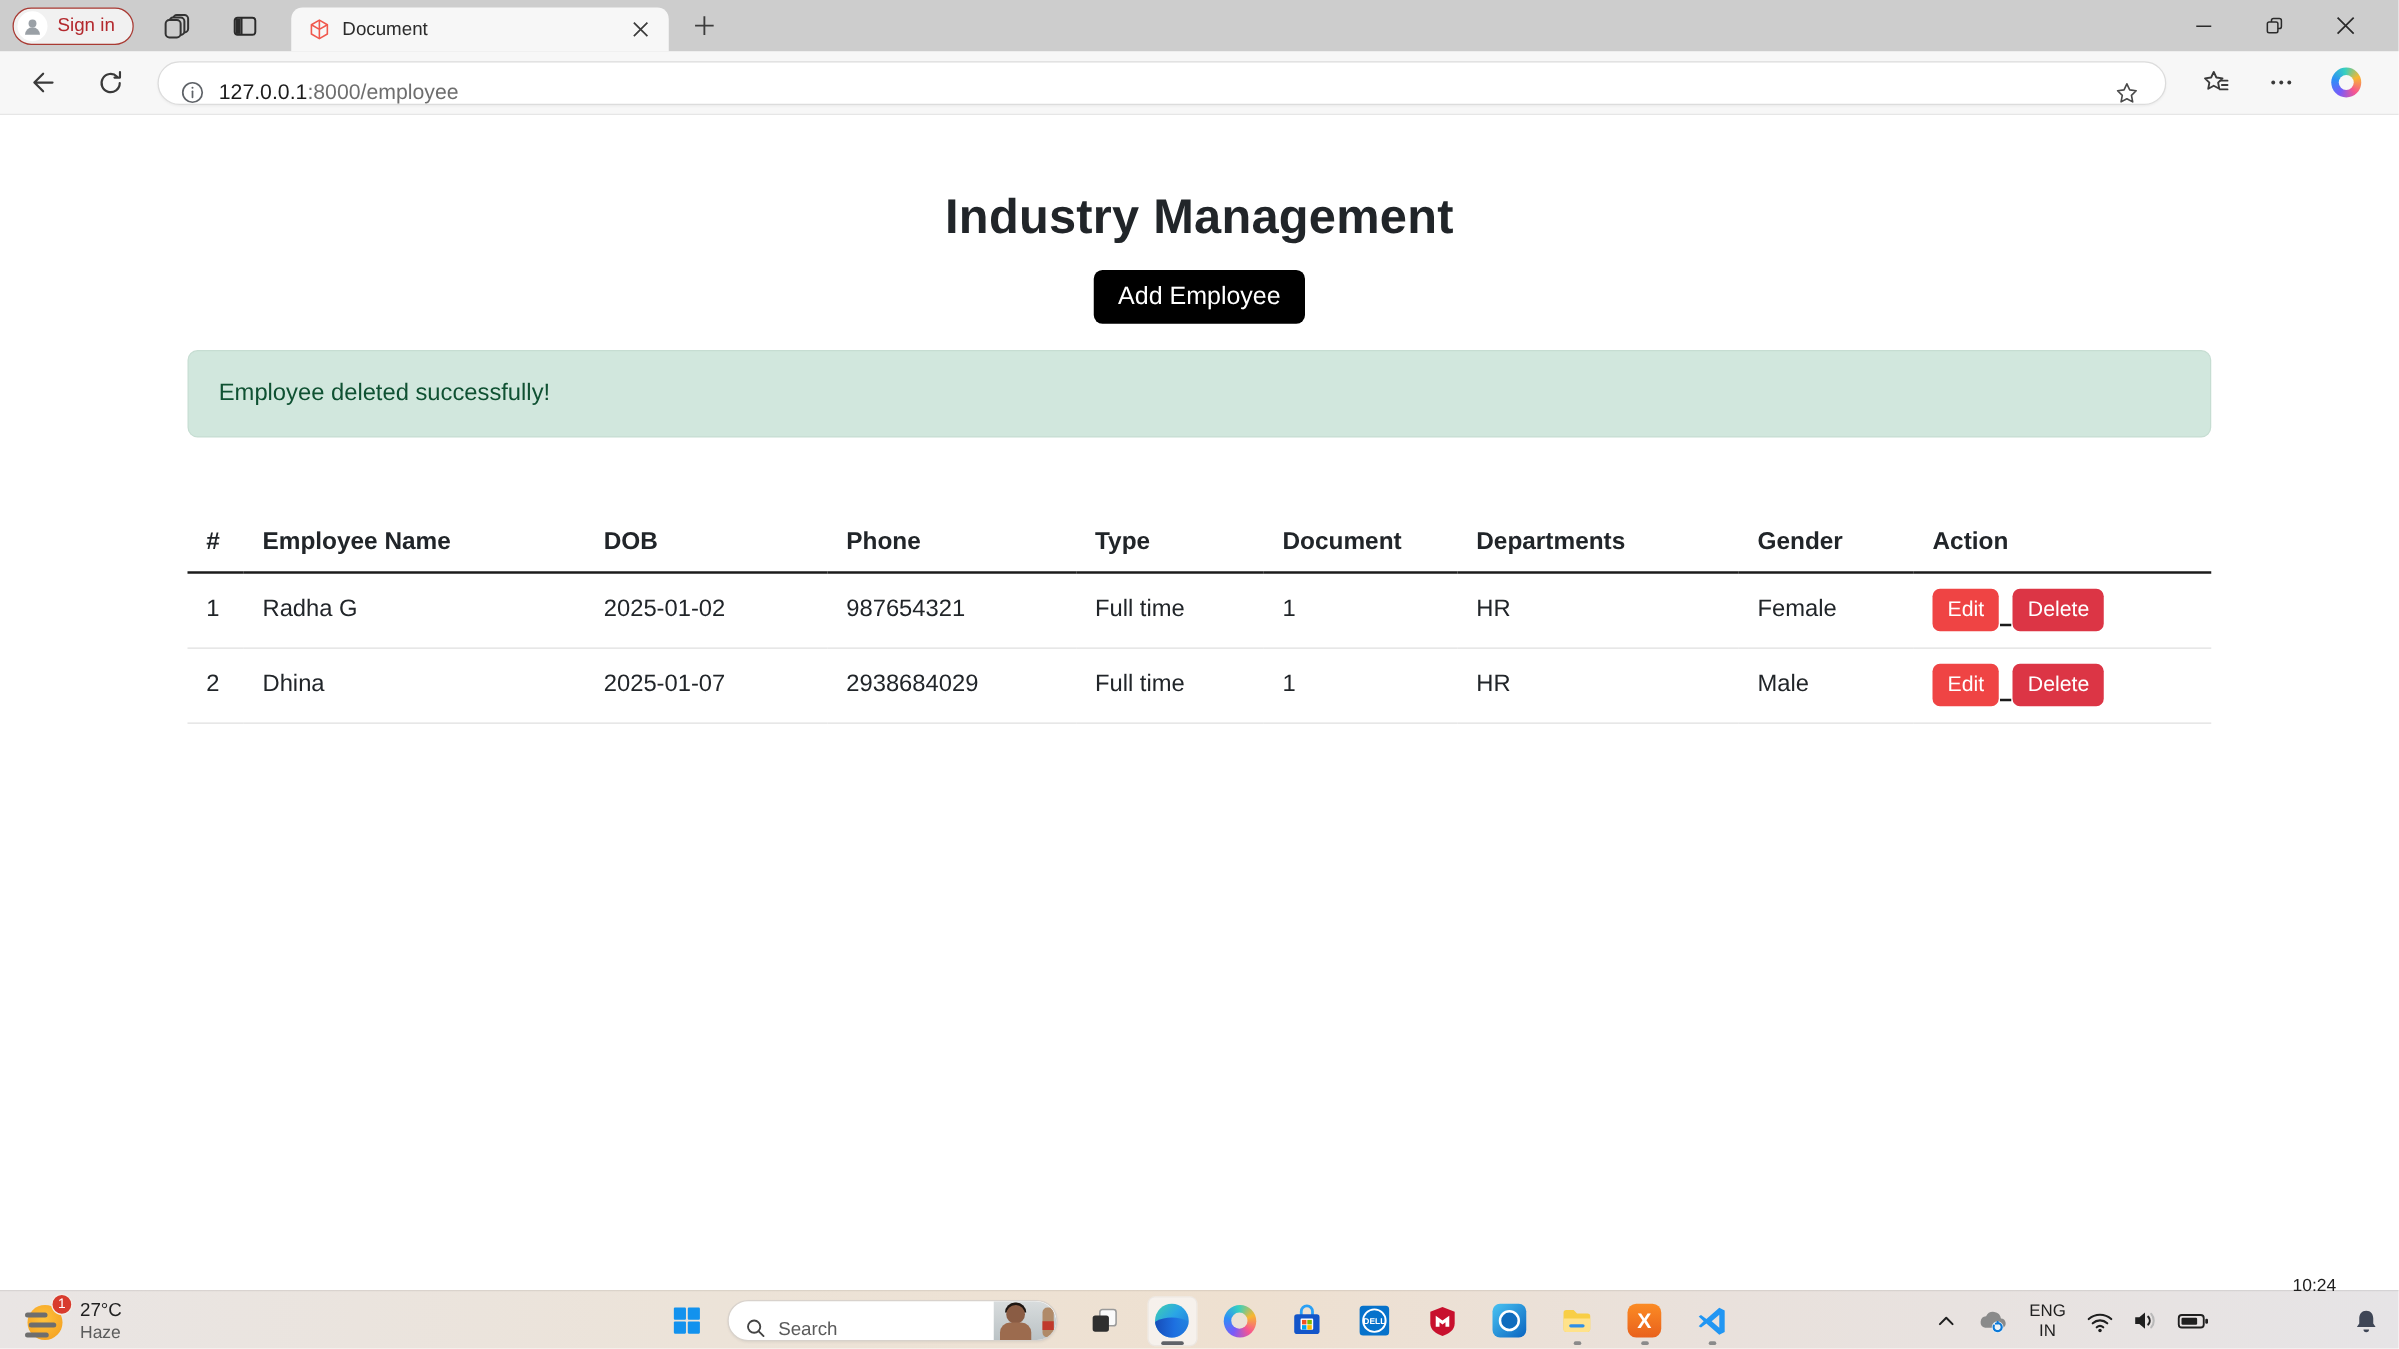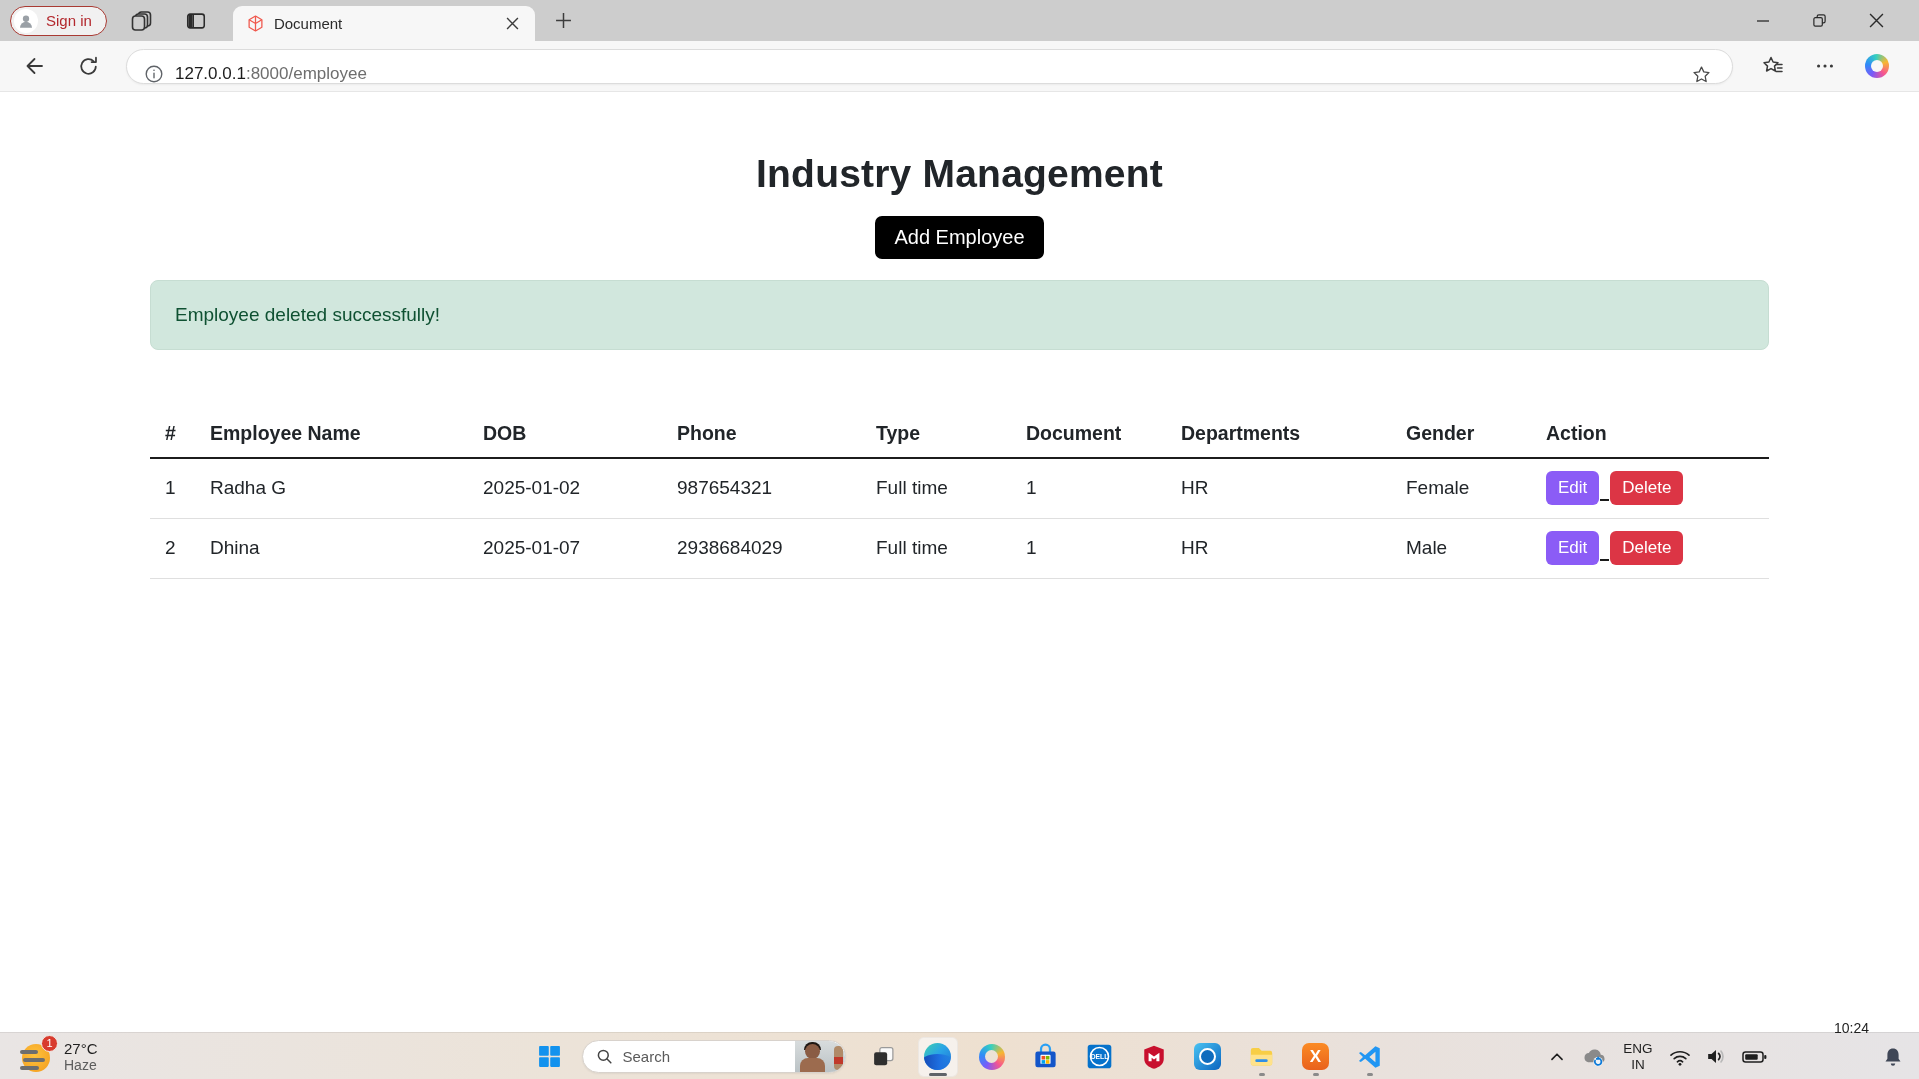--- a/index.html
+++ b/index.html
@@ -48,21 +48,21 @@
   .page { flex:1 1 auto; background:#fff; overflow:hidden; }
   .page h1 { margin-top:60px; text-align:center; font-size:39px; font-weight:700; color:#212529; letter-spacing:0.2px; }
   .btn-row { text-align:center; margin-top:20px; }
   .btn-primary { background:#000000; color:#fff; border:none; border-radius:7px; font-size:20px; padding:10px 19px;
                  font-family:"Liberation Sans",sans-serif; cursor:pointer; }
   .alert { width:1619px; margin:21px auto 0 auto; background:#d1e7dd; border:1px solid #c6ddd2; color:#0f5132;
            border-radius:8px; padding:23px 24px; font-size:19px; }
   .emp-table { width:1619px; margin:62px auto 0 auto; border-collapse:collapse; table-layout:fixed; color:#212529; }
   .emp-table th { text-align:left; font-size:19.5px; font-weight:700; padding:10px 6px 12px 15px; border-bottom:2px solid #1c1c1c; }
   .emp-table td { font-size:19px; padding:0 6px 0 15px; height:60px; vertical-align:middle; border-bottom:1px solid #dfdfdf; }
-  .btn-edit { background:#8b5cf6; color:#fff; border:none; border-radius:6px; font-size:17px; padding:7px 12px; cursor:pointer;
+  .btn-edit { background:#ef4444; color:#fff; border:none; border-radius:6px; font-size:17px; padding:7px 12px; cursor:pointer;
               font-family:"Liberation Sans",sans-serif; }
   .btn-delete { background:#dc3545; color:#fff; border:none; border-radius:6px; font-size:17px; padding:7px 12px; cursor:pointer;
               font-family:"Liberation Sans",sans-serif; }
   .underscore { display:inline-block; width:9px; height:2px; background:#1b1b1b; vertical-align:bottom; margin:0 1px 4px 1px; }
 
   
   .taskbar { height:47px; flex:0 0 auto; position:relative;
      background:linear-gradient(90deg,#e9e5e4 0%, #ece3d8 30%, #eee0d0 52%, #e9e1dc 72%, #e6e4e6 100%);
      border-top:1px solid rgba(0,0,0,0.07); }
   .weather { position:absolute; left:18px; top:0; height:47px; display:flex; align-items:center; gap:8px; cursor:pointer; }
@@ -74,21 +74,21 @@
            font-size:11px; display:flex; align-items:center; justify-content:center; border:1.5px solid #f2ece6; }
   .w-text { display:flex; flex-direction:column; line-height:1.15; }
   .w-temp { font-size:15px; color:#1f1f1f; }
   .w-cond { font-size:14px; color:#5c5c5c; }
 
   .tb-center { position:absolute; left:50%; transform:translateX(-50%); top:0; height:47px; display:flex; align-items:center; }
   .task-icon { width:40px; height:40px; border:none; background:transparent; display:flex; align-items:center; justify-content:center;
                position:relative; cursor:pointer; border-radius:6px; }
   .task-icon + .task-icon { margin-left:14px; }
   .searchbox { margin-left:12px; width:264px; height:33px; background:#fff; border:1px solid #d8d2cc; border-radius:17px;
-               display:flex; align-items:center; padding-left:12px; position:relative; overflow:hidden; cursor:pointer; box-shadow:0 1px 2px rgba(0,0,0,0.06); }
+               display:flex; align-items:flex-end; padding-left:12px; position:relative; overflow:hidden; cursor:pointer; box-shadow:0 1px 2px rgba(0,0,0,0.06); }
   .searchbox .s-label { margin-left:9px; font-size:15px; color:#5a5a5a; }
   .search-img { position:absolute; right:0; top:0; width:50px; height:33px; border-radius:0 17px 17px 0; overflow:hidden;
                 background:linear-gradient(180deg,#d8dcdd, #b9c1c4); }
   .si-head { position:absolute; left:10px; top:3px; width:15px; height:15px; border-radius:50%; background:#8a5c44; }
   .si-hair { position:absolute; left:9px; top:1px; width:17px; height:8px; border-radius:8px 8px 0 0; background:#1e1713; }
   .si-body { position:absolute; left:5px; top:17px; width:25px; height:16px; border-radius:8px 8px 0 0; background:#9c6b4e; }
   .si-fig2 { position:absolute; right:2px; top:5px; width:9px; height:24px; border-radius:4px; background:#b08a68; }
   .si-fig2::after { content:''; position:absolute; left:0; bottom:6px; width:9px; height:7px; background:#c0392b; }
   .first-icon { margin-left:18px; }
   .edge-active { background:#f6f1ec; box-shadow:inset 0 0 0 1px rgba(0,0,0,0.04); }

